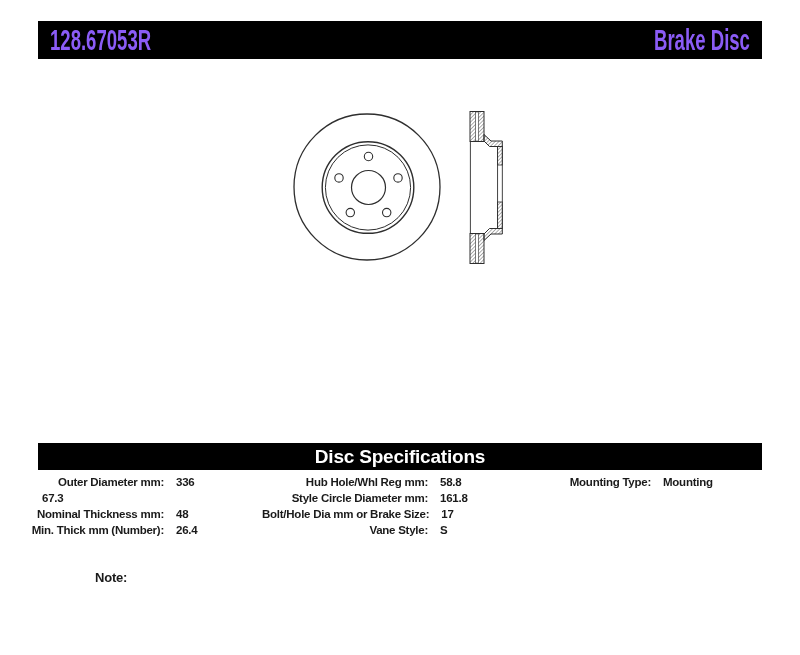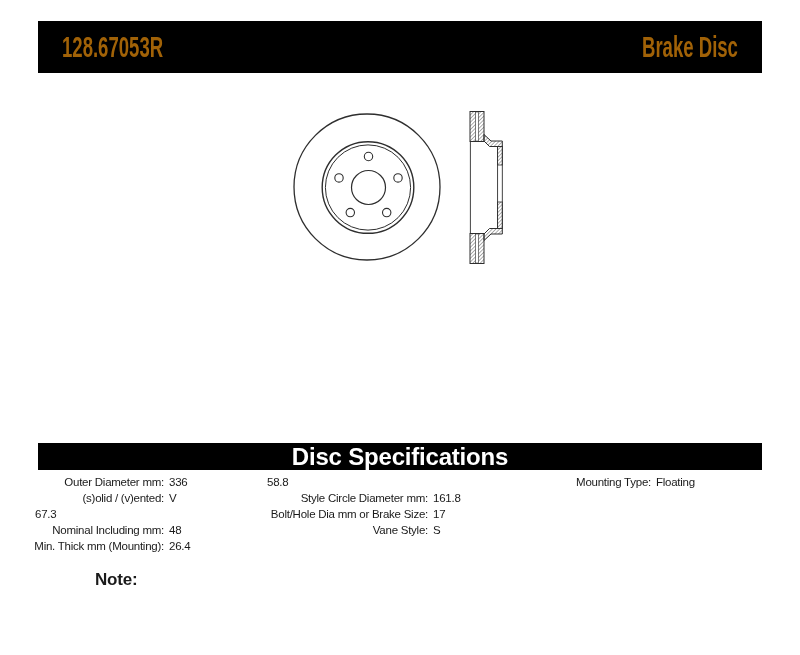--- a/index.html
+++ b/index.html
@@ -6,51 +6,51 @@
   body{
     width:800px;height:655px;
     background:#ffffff;
     position:relative;
     overflow:hidden;
     font-family:"Liberation Sans", sans-serif;
     color:#1a1a1a;
   }
   
   .header-bar{
-    position:absolute;left:38px;top:21px;width:724px;height:52px;
-    background:#000000;color:#a16207;
+    position:absolute;left:38px;top:21px;width:724px;height:38px;
+    background:#000000;color:#8b5cf6;
     display:flex;align-items:center;justify-content:space-between;
-    padding:0 24px;box-sizing:border-box;
+    padding:0 12px;box-sizing:border-box;
   }
   .hdr-text{font-weight:bold;font-size:29px;white-space:nowrap;}
   .hdr-left{transform:scaleX(0.64);transform-origin:0 50%;}
   .hdr-right{transform:scaleX(0.64);transform-origin:100% 50%;}
   
   .drawing-svg{position:absolute;left:270px;top:95px;}
   
   .section-bar{
     position:absolute;left:38px;top:443px;width:724px;height:27px;
     background:#000000;color:#ffffff;
     display:flex;align-items:center;justify-content:center;
   }
-  .section-title{font-weight:bold;font-size:24px;letter-spacing:-0.2px;white-space:nowrap;}
+  .section-title{font-weight:bold;font-size:19px;letter-spacing:-0.2px;white-space:nowrap;}
   .spec-col{position:absolute;top:474px;display:flex;flex-direction:column;}
   .spec-row{
     display:flex;align-items:baseline;height:16px;line-height:16px;
-    font-weight:normal;font-size:11.5px;letter-spacing:-0.25px;white-space:nowrap;
+    font-weight:bold;font-size:11.5px;letter-spacing:-0.25px;white-space:nowrap;
   }
   .spec-label{flex:0 0 var(--lw);text-align:right;}
-  .spec-value{margin-left:5px;}
+  .spec-value{margin-left:12px;}
   .col-left{left:30px;--lw:134px;}
   .col-middle{left:262px;--lw:166px;}
   .col-right{left:520px;--lw:131px;}
   
   .note{
     position:absolute;left:95px;top:570px;
-    font-weight:bold;font-size:17px;letter-spacing:-0.2px;
+    font-weight:bold;font-size:13px;letter-spacing:-0.2px;
   }
 </style>
 </head>
 <body>
 
 <div class="header-bar">
   <span class="hdr-text hdr-left">128.67053R</span>
   <span class="hdr-text hdr-right">Brake Disc</span>
 </div>
 
@@ -97,54 +97,51 @@
 <div class="section-bar">
   <span class="section-title">Disc Specifications</span>
 </div>
 
 <div class="spec-col col-left">
   <div class="spec-row">
     <span class="spec-label">Outer Diameter mm:</span>
     <span class="spec-value">336</span>
   </div>
   <div class="spec-row">
-    <span class="spec-label">(s)olid / (v)ented:</span>
-    <span class="spec-value">V</span>
-  </div>
-  <div class="spec-row">
     <span class="spec-value">67.3</span>
   </div>
   <div class="spec-row">
-    <span class="spec-label">Nominal Including mm:</span>
+    <span class="spec-label">Nominal Thickness mm:</span>
     <span class="spec-value">48</span>
   </div>
   <div class="spec-row">
-    <span class="spec-label">Min. Thick mm (Mounting):</span>
+    <span class="spec-label">Min. Thick mm (Number):</span>
     <span class="spec-value">26.4</span>
   </div>
 </div>
 
 <div class="spec-col col-middle">
   <div class="spec-row">
+    <span class="spec-label">Hub Hole/Whl Reg mm:</span>
     <span class="spec-value">58.8</span>
   </div>
   <div class="spec-row">
     <span class="spec-label">Style Circle Diameter mm:</span>
     <span class="spec-value">161.8</span>
   </div>
   <div class="spec-row">
     <span class="spec-label">Bolt/Hole Dia mm or Brake Size:</span>
     <span class="spec-value">17</span>
   </div>
   <div class="spec-row">
     <span class="spec-label">Vane Style:</span>
     <span class="spec-value">S</span>
   </div>
 </div>
 
 <div class="spec-col col-right">
   <div class="spec-row">
     <span class="spec-label">Mounting Type:</span>
-    <span class="spec-value">Floating</span>
+    <span class="spec-value">Mounting</span>
   </div>
 </div>
 
 <div class="note">Note:</div>
 
 </body></html>

